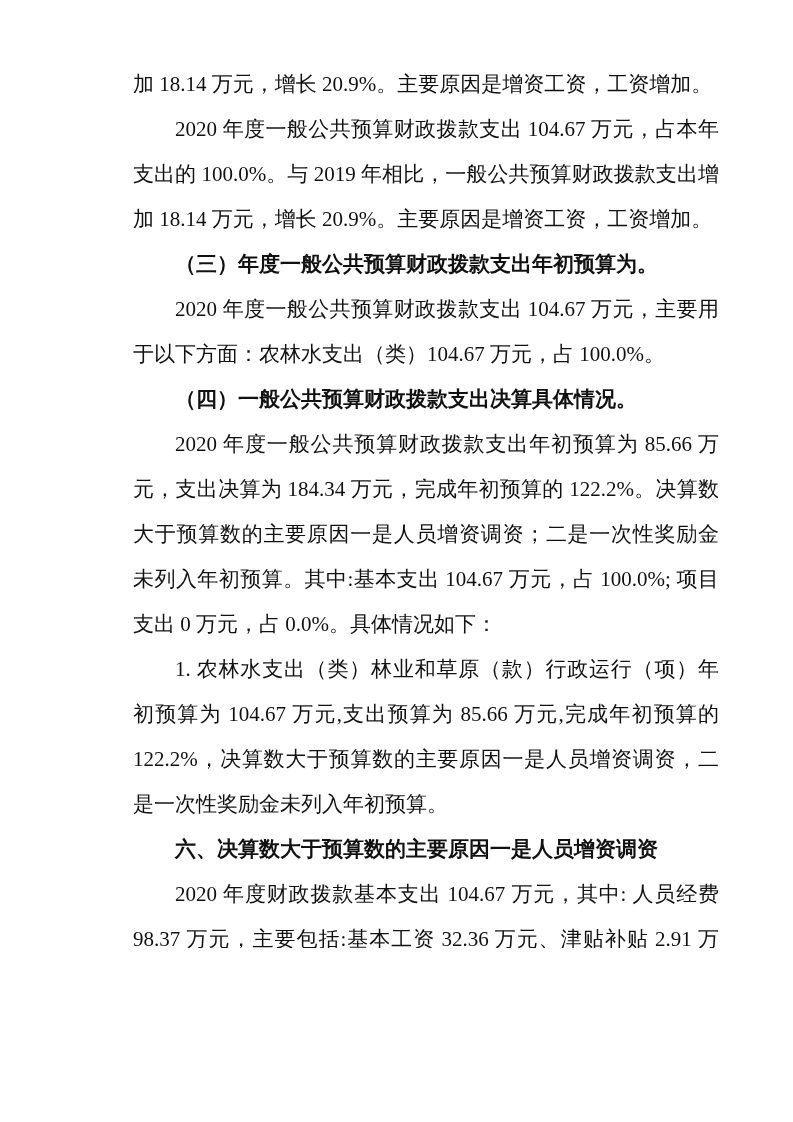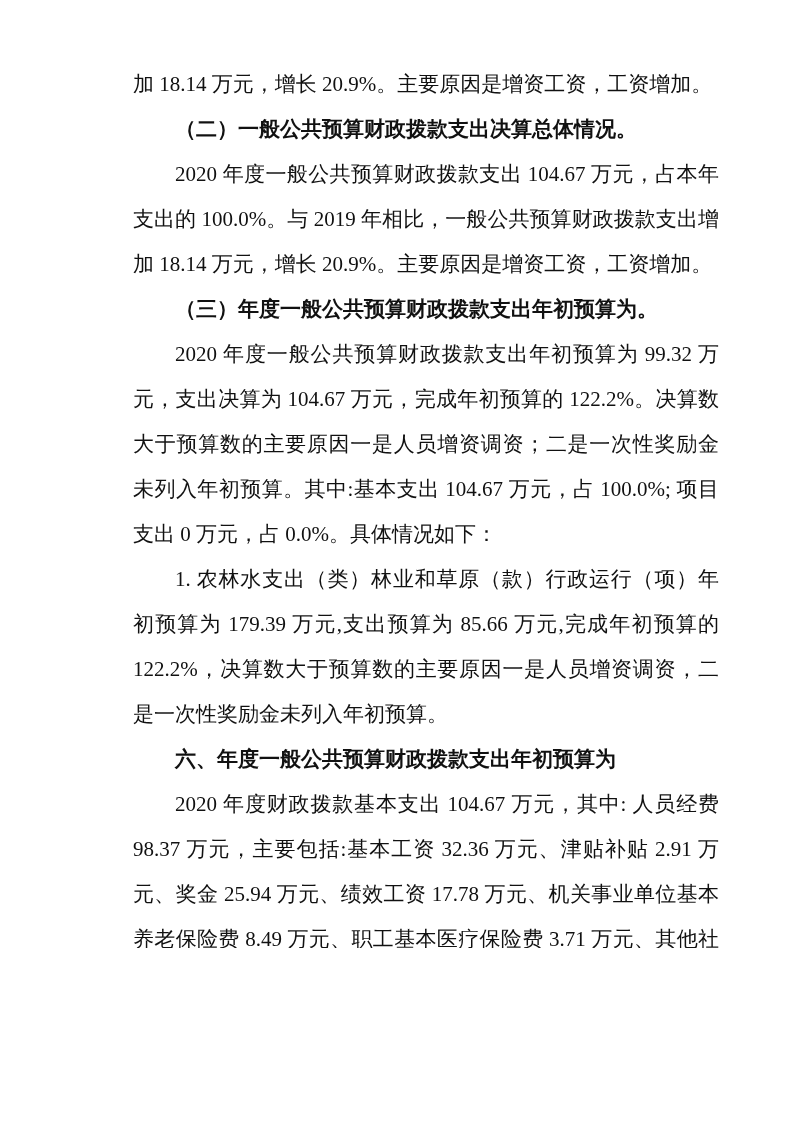--- a/index.html
+++ b/index.html
@@ -52,22 +52,23 @@
     color: #111111;
     letter-spacing: 1px;
   }
 </style>
 </head>
 <body>
 
 <div class="page">
   <div class="doc-content">
     <p class="p-cont">加 18.14 万元，增长 20.9%。主要原因是增资工资，工资增加。</p>
-    <p class="p-heading">（二）一般公共预算财政拨款支出决算总体情况。</p>
     <p class="p-body">2020 年度一般公共预算财政拨款支出 104.67 万元，占本年支出的 100.0%。与 2019 年相比，一般公共预算财政拨款支出增加 18.14 万元，增长 20.9%。主要原因是增资工资，工资增加。</p>
     <p class="p-heading">（三）年度一般公共预算财政拨款支出年初预算为。</p>
-    <p class="p-body">2020 年度一般公共预算财政拨款支出年初预算为 99.32 万元，支出决算为 104.67 万元，完成年初预算的 122.2%。决算数大于预算数的主要原因一是人员增资调资；二是一次性奖励金未列入年初预算。其中:基本支出 104.67 万元，占 100.0%; 项目支出 0 万元，占 0.0%。具体情况如下：</p>
-    <p class="p-body">1.  农林水支出（类）林业和草原（款）行政运行（项）年初预算为 179.39 万元,支出预算为 85.66 万元,完成年初预算的 122.2%，决算数大于预算数的主要原因一是人员增资调资，二是一次性奖励金未列入年初预算。</p>
-    <p class="p-heading">六、年度一般公共预算财政拨款支出年初预算为</p>
+    <p class="p-body">2020 年度一般公共预算财政拨款支出 104.67 万元，主要用于以下方面：农林水支出（类）104.67 万元，占 100.0%。</p>
+    <p class="p-heading">（四）一般公共预算财政拨款支出决算具体情况。</p>
+    <p class="p-body">2020 年度一般公共预算财政拨款支出年初预算为 85.66 万元，支出决算为 184.34 万元，完成年初预算的 122.2%。决算数大于预算数的主要原因一是人员增资调资；二是一次性奖励金未列入年初预算。其中:基本支出 104.67 万元，占 100.0%; 项目支出 0 万元，占 0.0%。具体情况如下：</p>
+    <p class="p-body">1.  农林水支出（类）林业和草原（款）行政运行（项）年初预算为 104.67 万元,支出预算为 85.66 万元,完成年初预算的 122.2%，决算数大于预算数的主要原因一是人员增资调资，二是一次性奖励金未列入年初预算。</p>
+    <p class="p-heading">六、决算数大于预算数的主要原因一是人员增资调资</p>
     <p class="p-body">2020 年度财政拨款基本支出 104.67 万元，其中: 人员经费 98.37 万元，主要包括:基本工资 32.36 万元、津贴补贴 2.91 万元、奖金 25.94 万元、绩效工资 17.78 万元、机关事业单位基本养老保险费 8.49 万元、职工基本医疗保险费 3.71 万元、其他社会保障缴费 0.27 万元、住房公积金 6.37 万元、其他工资福利支</p>
   </div>
   <div class="page-number">-12-</div>
 </div>
 
 </body></html>

